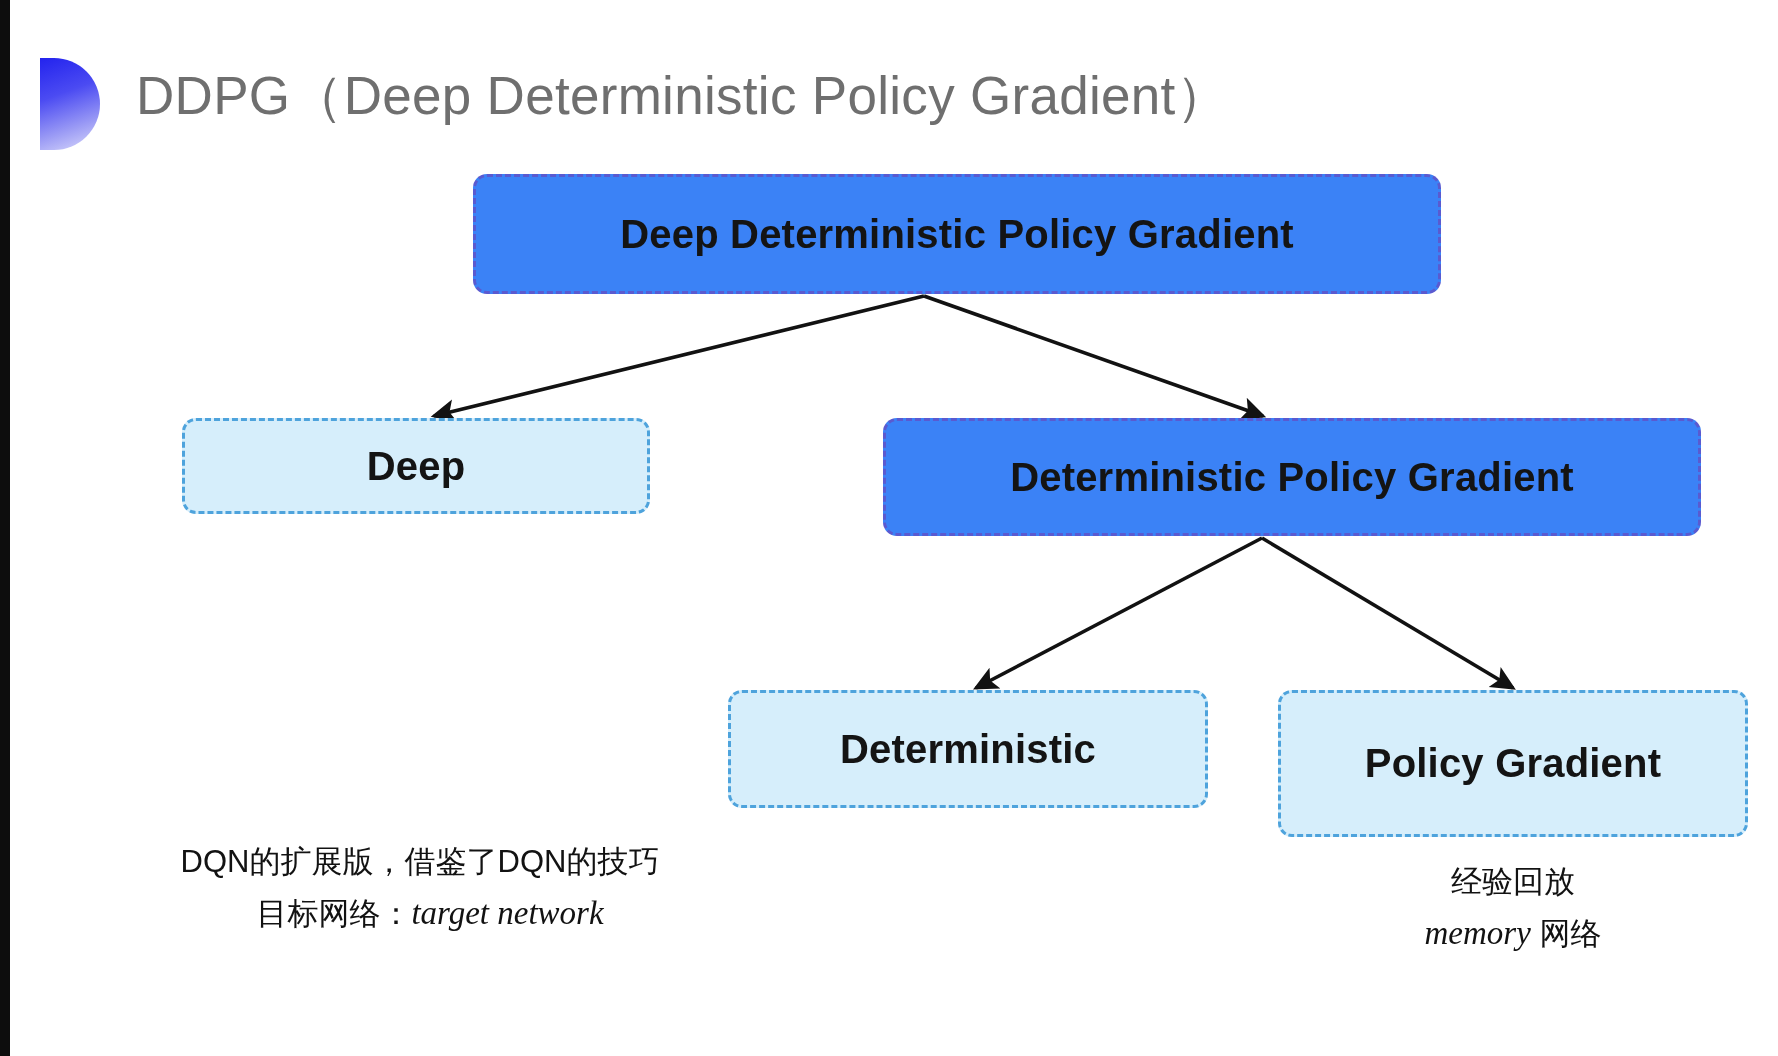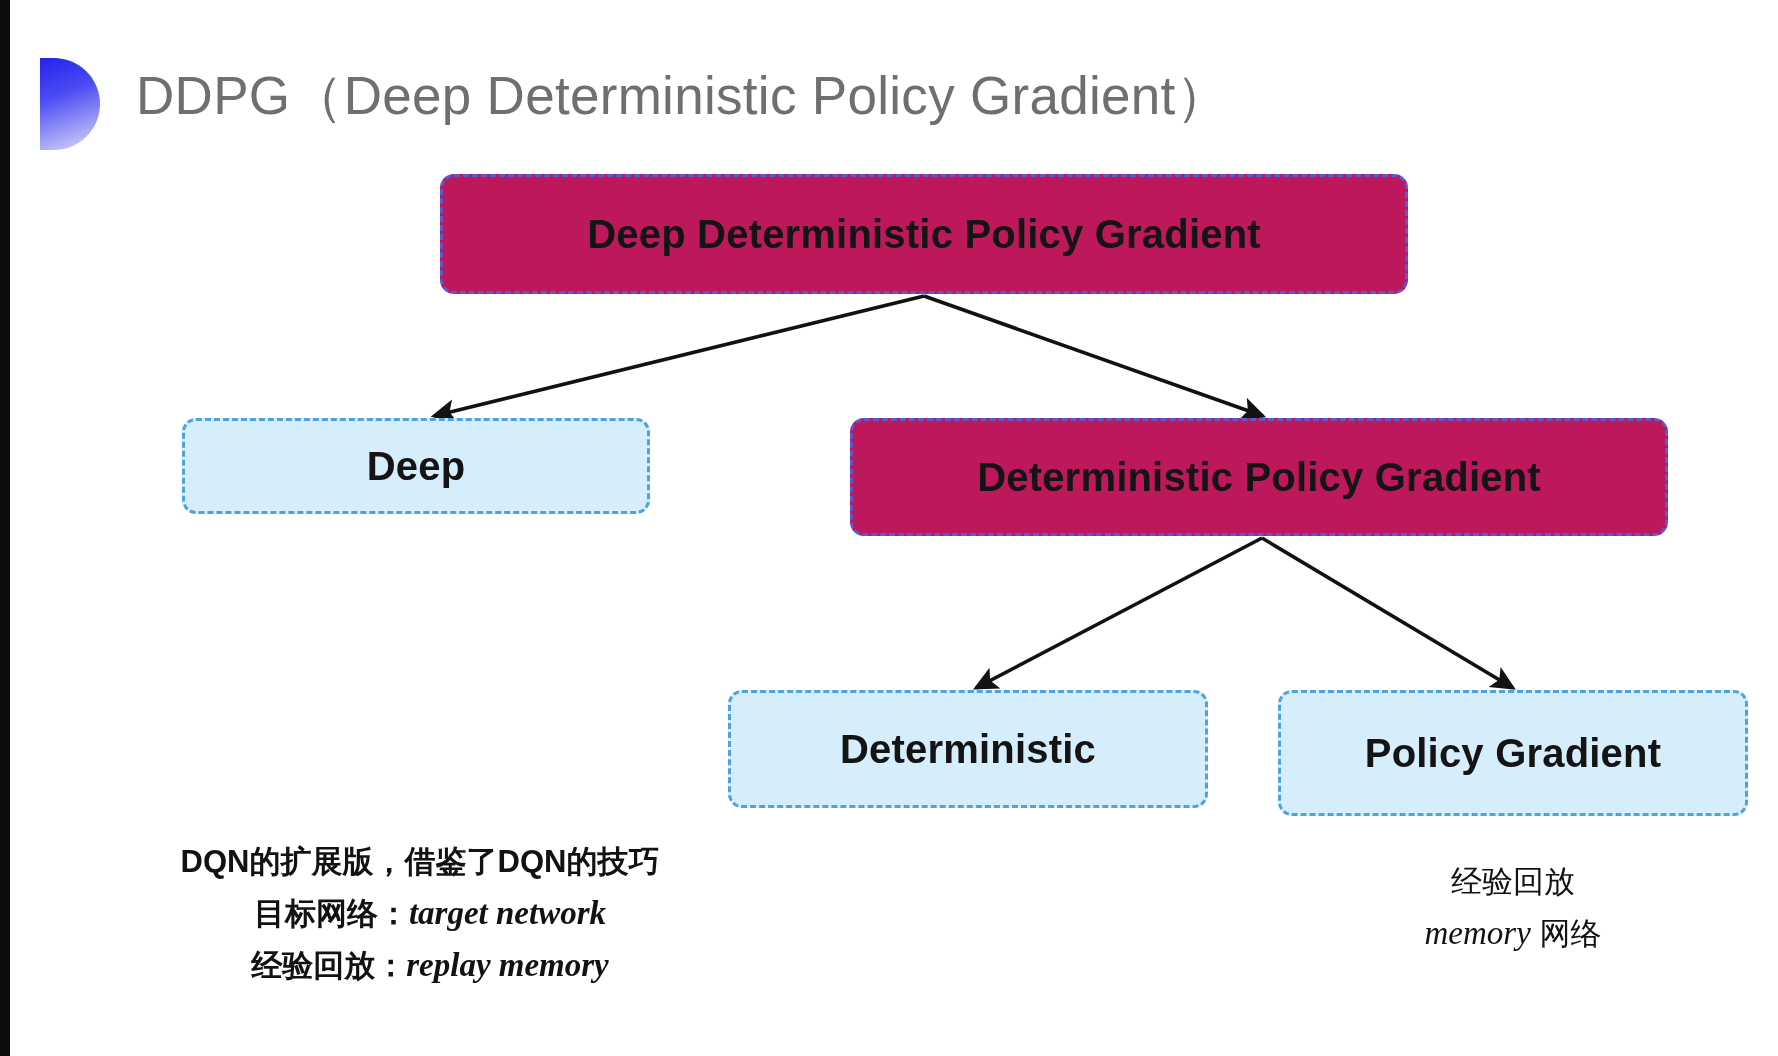--- a/index.html
+++ b/index.html
@@ -51,33 +51,34 @@
     display: flex;
     align-items: center;
     justify-content: center;
     border-radius: 14px;
     color: #141414;
     text-align: center;
     font-weight: 600;
     letter-spacing: 0.2px;
   }
   .node.purple {
-    background: #be185d;
+    background: #3b82f6;
     border: 3px dashed #5a5ad0;
+    margin-left: 33px;
   }
   .node.blue {
     background: #d6eefb;
     border: 3px dashed #4ea3dc;
   }
 
   #node-root    { left: 430px; top: 174px;  width: 968px; height: 120px; font-size: 40px; }
   #node-deep    { left: 172px; top: 418px;  width: 468px; height: 96px; font-size: 40px; }
   #node-dpg     { left: 840px; top: 418px;  width: 818px; height: 118px; font-size: 40px; }
   #node-det     { left: 718px; top: 690px;  width: 480px; height: 118px; font-size: 40px; }
-  #node-pg      { left: 1268px; top: 690px; width: 470px; height: 126px; font-size: 40px; }
+  #node-pg      { left: 1268px; top: 690px; width: 470px; height: 147px; font-size: 40px; }
 
   
   #arrows {
     position: absolute;
     left: 0;
     top: 0;
     width: 1778px;
     height: 1056px;
     pointer-events: none;
   }
@@ -89,21 +90,21 @@
     text-align: center;
     line-height: 1.58;
   }
   .cap-cn { font-size: 31px; font-family: "Liberation Sans", sans-serif; }
   .cap-it {
     font-family: "Liberation Serif", serif;
     font-style: italic;
     font-size: 33px;
   }
   #caption-deep   { left: 100px;  top: 838px; width: 620px; text-align: center; }
-  #caption-deep .row { white-space: nowrap; font-weight: bold; }
+  #caption-deep .row { white-space: nowrap; }
   #caption-deep .row.indent { padding-left: 20px; }
   #caption-det    { left: 718px;  top: 858px; width: 480px; }
   #caption-pg     { left: 1268px; top: 858px; width: 470px; }
   .math {
     font-family: "Liberation Serif", serif;
     font-style: italic;
     font-size: 34px;
   }
 </style>
 </head>
@@ -136,23 +137,20 @@
 
   <div id="node-det" class="node blue">Deterministic</div>
 
   <div id="node-pg" class="node blue">Policy Gradient</div>
 
   <div id="caption-deep" class="caption">
     <div class="row cap-cn">DQN的扩展版，借鉴了DQN的技巧</div>
     <div class="row indent">
       <span class="cap-cn">目标网络：</span><span class="cap-it">target network</span>
     </div>
-    <div class="row indent">
-      <span class="cap-cn">经验回放：</span><span class="cap-it">replay memory</span>
-    </div>
   </div>
 
 
   <div id="caption-pg" class="caption">
     <div class="cap-cn">经验回放</div>
     <div>
       <span class="cap-it">memory</span><span class="cap-cn"> 网络</span>
     </div>
   </div>
 

